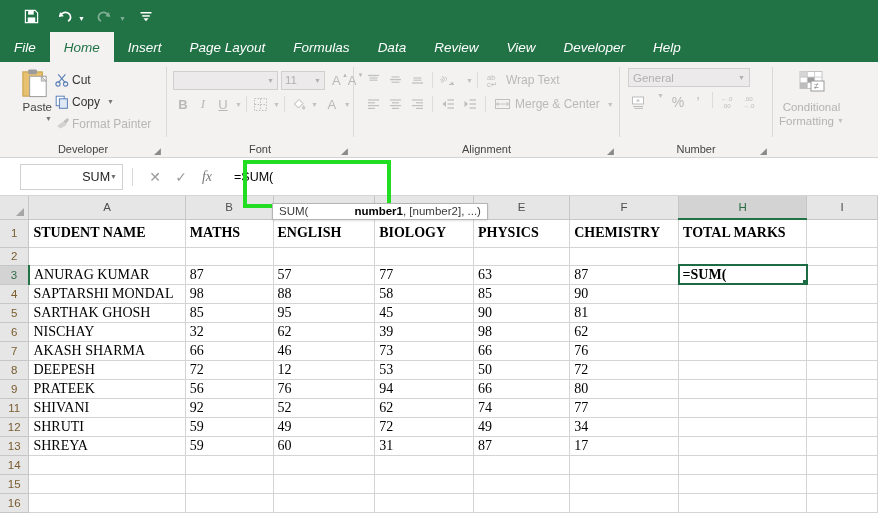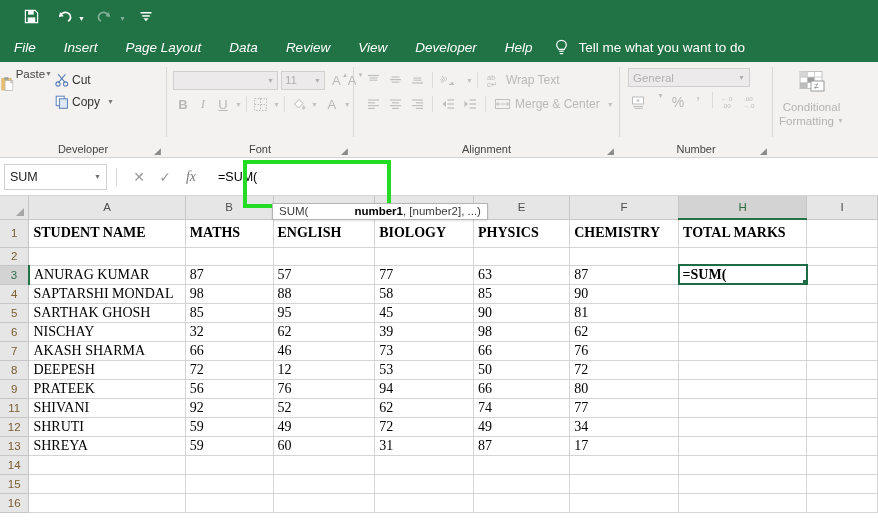--- a/index.html
+++ b/index.html
@@ -52,21 +52,21 @@
   }
   .grp-sep{width:1px;background:#d9d9d9;margin:5px 0 20px 0;}
   .dlg{
     position:absolute;right:4px;bottom:1px;width:9px;height:9px;
     color:#8a8a8a;font-size:9px;line-height:9px;
   }
 
   
   .clip{width:166px;}
   .paste-btn{
-    width:52px;display:flex;flex-direction:row;align-items:flex-start;
+    width:52px;display:flex;flex-direction:column;align-items:flex-end;
     padding-top:2px;color:#444;font-size:11.5px;
   }
   .clip-list{display:flex;flex-direction:column;padding-top:4px;gap:3px;}
   .clip-item{display:flex;align-items:center;font-size:12px;color:#333;height:19px;}
   .clip-item.disabled{color:#b6b6b6;}
   .clip-item .ci{width:20px;display:flex;align-items:center;justify-content:center;}
   .mini-caret{font-size:7px;color:#777;margin-left:7px;}
 
   
   .fontgrp{width:186px;}
@@ -111,22 +111,22 @@
     display:flex;flex-direction:column;align-items:center;padding-top:4px;
     color:#b3b3b3;font-size:11.5px;line-height:14px;text-align:center;
   }
 
   
   .fbar{
     height:38px;background:#ffffff;display:flex;align-items:center;
     border-bottom:1px solid #d4d4d4;box-sizing:border-box;
   }
   .namebox{
-    width:103px;height:22px;margin-left:4px;border:1px solid #d0d0d0;background:#fff;
-    display:flex;align-items:center;justify-content:space-between;padding:12px 5px;
+    width:103px;height:22px;margin-left:20px;border:1px solid #d0d0d0;background:#fff;
+    display:flex;align-items:center;justify-content:flex-end;padding:12px 5px;
     box-sizing:border-box;font-size:12.5px;color:#222;
   }
   .fbar-sep{width:1px;height:18px;background:#d7d7d7;margin:0 9px;}
   .fbtn2{
     width:26px;height:22px;display:flex;align-items:center;justify-content:center;
     color:#9a9a9a;font-size:14px;
   }
   .fx{font-style:italic;font-family:"Liberation Serif",serif;font-size:14px;color:#7a7a7a;}
   .finput{
     flex:1;height:22px;margin-left:6px;margin-right:4px;background:#fff;
@@ -224,37 +224,29 @@
           <rect x="1.5" y="3" width="11" height="1.5" fill="#ffffff"></rect>
           <rect x="3.2" y="6.2" width="7.6" height="1.5" fill="#ffffff"></rect>
           <path d="M4.4 9.2 L9.6 9.2 L7 12.2 Z" fill="#ffffff"></path>
         </svg>
       </div>
     </div>
   </div>
 
   <div class="tabs">
     <div class="tab">File</div>
+    <div class="tab active">Home</div>
     <div class="tab">Insert</div>
     <div class="tab">Page Layout</div>
+    <div class="tab">Formulas</div>
     <div class="tab">Data</div>
     <div class="tab">Review</div>
     <div class="tab">View</div>
     <div class="tab">Developer</div>
     <div class="tab">Help</div>
-    <div class="tellme">
-      <span class="bulb">
-        <svg width="15" height="17" viewBox="0 0 15 17">
-          <path d="M7.5 1.3 C4.6 1.3 2.7 3.4 2.7 5.9 C2.7 7.8 4.1 9.2 4.8 10.4 L10.2 10.4 C10.9 9.2 12.3 7.8 12.3 5.9 C12.3 3.4 10.4 1.3 7.5 1.3 Z" fill="none" stroke="#ffffff" stroke-width="1.2"></path>
-          <rect x="5.2" y="11.6" width="4.6" height="1.2" fill="#ffffff"></rect>
-          <rect x="5.8" y="14" width="3.4" height="1.2" fill="#ffffff"></rect>
-        </svg>
-      </span>
-      <span>Tell me what you want to do</span>
-    </div>
   </div>
 
   <div class="ribbon">
 
     <div class="grp clip">
       <div class="grp-body">
         <div class="paste-btn">
           <svg width="33" height="33" viewBox="0 0 34 34">
             <rect x="4" y="4" width="20" height="25" fill="#e8c170" stroke="#c49a3f" stroke-width="1"></rect>
             <rect x="9.5" y="1.5" width="9" height="5" rx="1" fill="#9c9c9c"></rect>
@@ -278,20 +270,29 @@
           <div class="clip-item">
             <span class="ci">
               <svg width="14" height="14" viewBox="0 0 14 14">
                 <rect x="1.2" y="1.2" width="8" height="9.5" fill="#ffffff" stroke="#5b7fb5" stroke-width="1"></rect>
                 <rect x="4.4" y="3.8" width="8" height="9.5" fill="#dfe8f5" stroke="#5b7fb5" stroke-width="1"></rect>
               </svg>
             </span>
             <span>Copy</span>
             <span class="mini-caret">▼</span>
           </div>
+          <div class="clip-item disabled">
+            <span class="ci">
+              <svg width="15" height="14" viewBox="0 0 15 14">
+                <path d="M2 9 L8 4.5 L11.5 8 L5.5 11.5 Z" fill="#d2d2d2"></path>
+                <path d="M8.4 4.2 L12.5 1 L14 2.8 L10.8 7.2 Z" fill="#bfbfbf"></path>
+              </svg>
+            </span>
+            <span>Format Painter</span>
+          </div>
         </div>
       </div>
       <div class="grp-label">
         <span>Developer</span>
         <span class="dlg">◢</span>
       </div>
     </div>
 
     <div class="grp-sep"></div>
 

